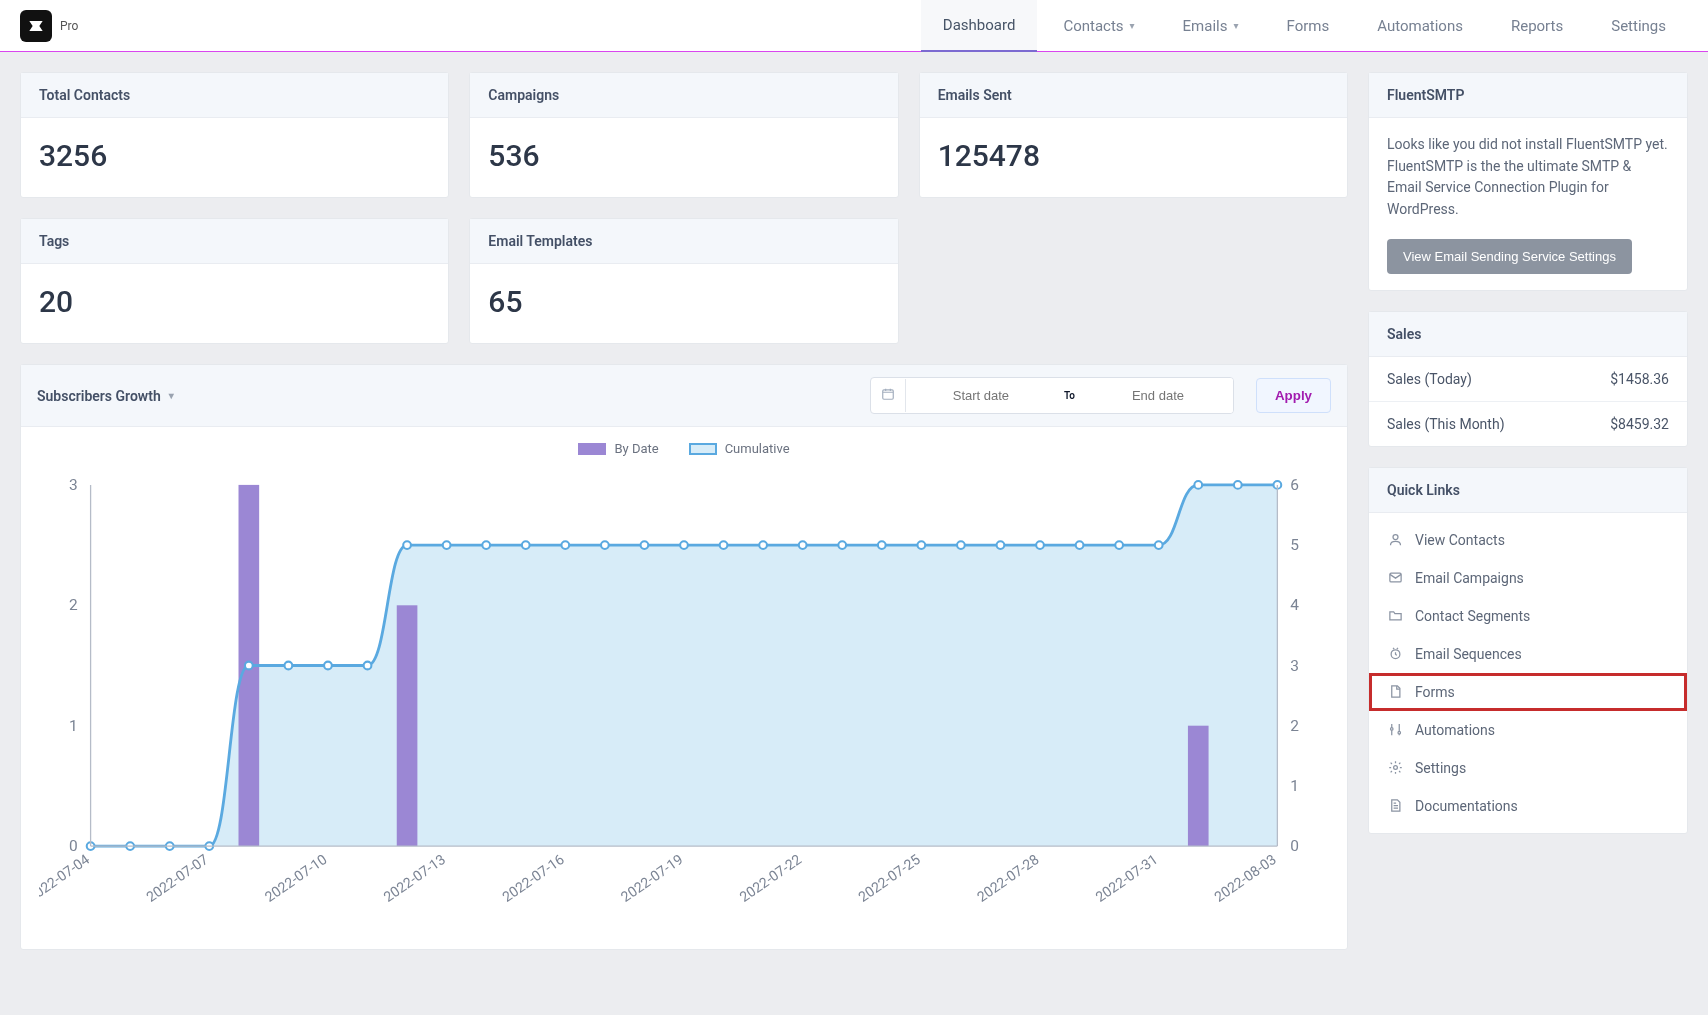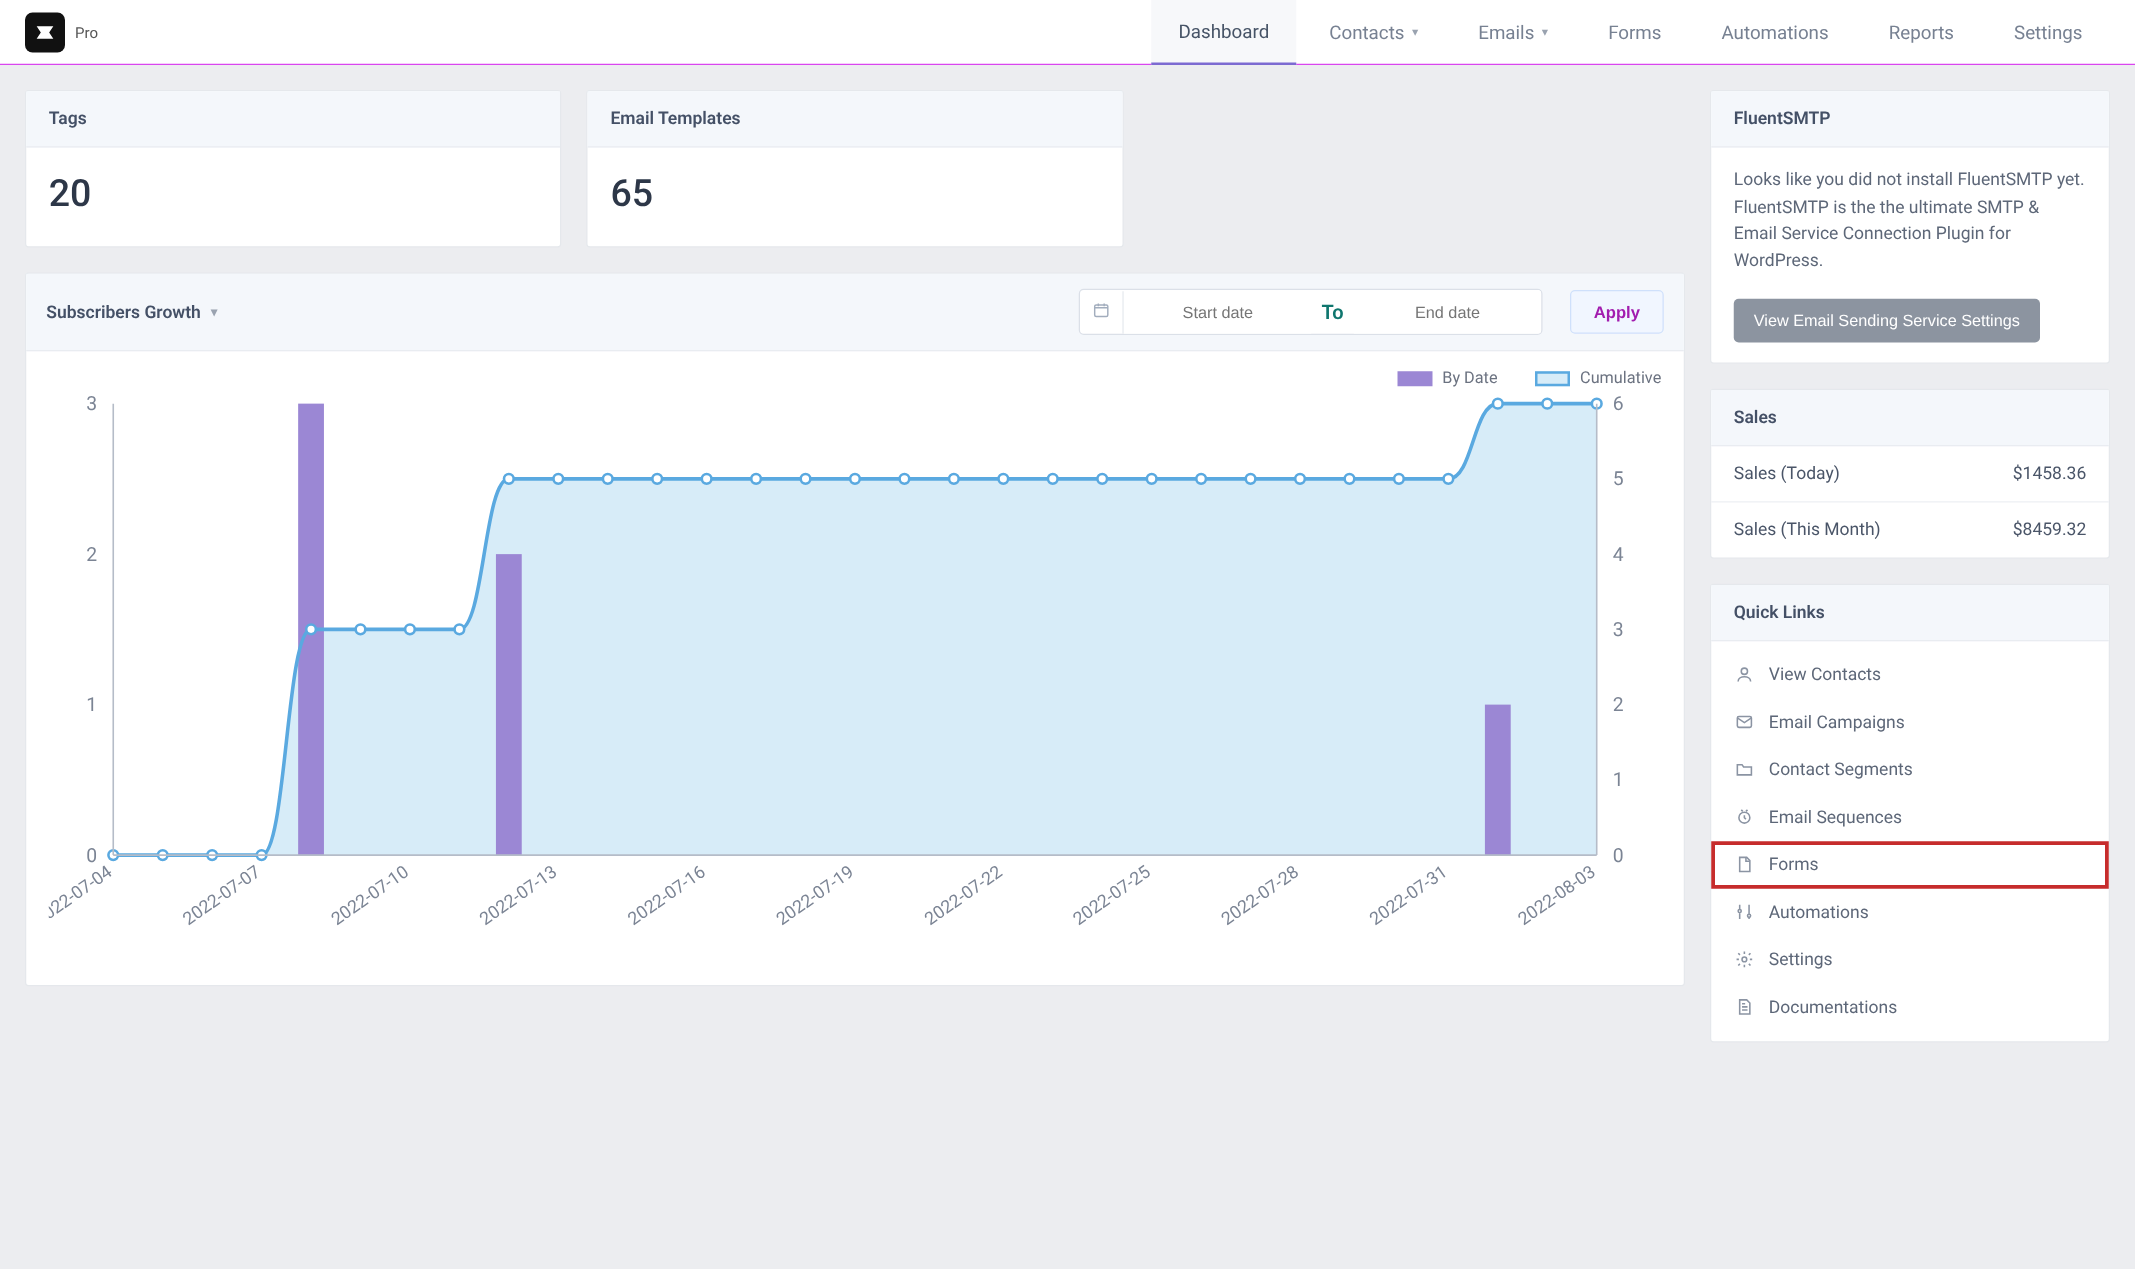--- a/index.html
+++ b/index.html
@@ -32,25 +32,25 @@
 .ql-item { display: flex; align-items: center; gap: 12px; padding: 11px 18px; color: #5d6778; cursor: pointer; }
 .ql-item .ic { width: 16px; height: 16px; color: #8b94a3; display:flex; align-items:center; justify-content:center;}
 .ql-item.highlight { outline: 3px solid #c62c2c; outline-offset: -3px; }
 .chart-panel { background: #fff; border: 1px solid #e5e8ec; border-radius: 3px; }
 .chart-head { background: #f4f7fb; padding: 12px 16px; display: flex; align-items: center; gap: 12px; border-bottom: 1px solid #e9ecf1; }
 .chart-title { font-weight: 600; color: #445066; display: flex; align-items: center; gap: 8px; }
 .spacer { flex: 1; }
 .date-range { display: flex; align-items: center; border: 1px solid #dbe0e8; border-radius: 4px; background: #fff; overflow: hidden; }
 .dr-ic { padding: 8px 10px; border-right: 1px solid #e2e6ec; color: #a2adbd; }
 .dr-in { border: none; padding: 10px 16px; width: 150px; text-align: center; color: #a2adbd; font-size: 13px; outline: none; }
-.dr-to { padding: 0 8px; color: #0f766e; font-weight: 600; font-size: 16px; }
+.dr-to { padding: 0 8px; color: #0f172a; font-weight: 600; font-size: 10px; }
 .apply-btn { margin-left: 10px; background: #f1f6ff; color: #a21caf; border: 1px solid #cfe0fb; padding: 9px 18px; border-radius: 4px; font-weight: 600; cursor: pointer; }
 .chart-body { padding: 14px 18px 10px; }
 svg text { font-family: inherit; }
-.legend { display:flex; justify-content:flex-end; gap:30px; margin-bottom:0; color:#6b7280; font-size:13px;}
+.legend { display:flex; justify-content:center; gap:30px; margin-bottom:16px; color:#6b7280; font-size:13px;}
 .legend .sw { width:28px; height:12px;}
 </style>
 </head>
 <body>
 
 <div class="topbar">
   <div class="logo-wrap">
     <div class="logo">
       <svg viewBox="0 0 24 24" fill="none">
           <path d="M4 6 L20 6 L16 12 L20 18 L4 18 L8 12 Z" fill="#fff"></path>
@@ -80,20 +80,34 @@
         <span>Reports</span>
       </div>
       <div class="nav-item">
         <span>Settings</span>
       </div>
     </div>
 </div>
 
 <div class="page">
   <div class="left">
+    <div class="stats-row" id="stats-row-1">
+        <div class="stat-card">
+          <div class="stat-head">Total Contacts</div>
+          <div class="stat-body">3256</div>
+        </div>
+        <div class="stat-card">
+          <div class="stat-head">Campaigns</div>
+          <div class="stat-body">536</div>
+        </div>
+        <div class="stat-card">
+          <div class="stat-head">Emails Sent</div>
+          <div class="stat-body">125478</div>
+        </div>
+      </div>
     <div class="stats-row" id="stats-row-2">
         <div class="stat-card">
           <div class="stat-head">Tags</div>
           <div class="stat-body">20</div>
         </div>
         <div class="stat-card">
           <div class="stat-head">Email Templates</div>
           <div class="stat-body">65</div>
         </div>
         <div class="stat-card blank"></div>

